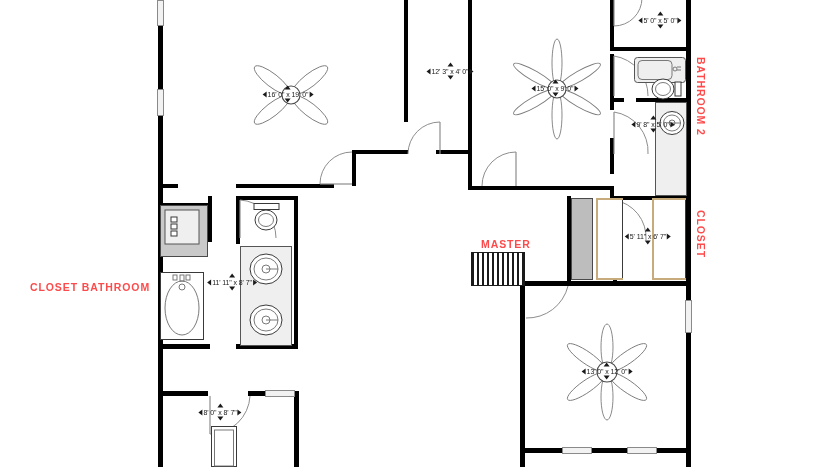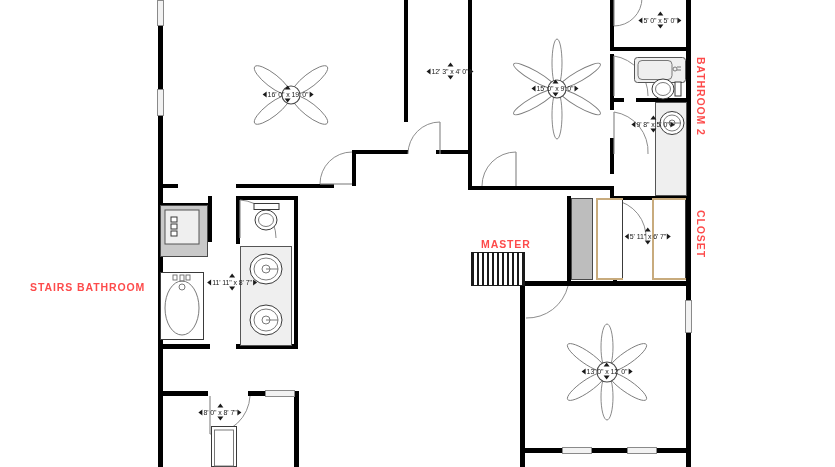--- a/index.html
+++ b/index.html
@@ -405,21 +405,21 @@
         <ellipse class="blade" cx="0" cy="0" rx="23" ry="6" transform="rotate(90) translate(25,0)"></ellipse>
         <ellipse class="blade" cx="0" cy="0" rx="23" ry="6" transform="rotate(145) translate(25,0)"></ellipse>
         <ellipse class="blade" cx="0" cy="0" rx="23" ry="6" transform="rotate(215) translate(25,0)"></ellipse>
         <ellipse class="blade" cx="0" cy="0" rx="23" ry="6" transform="rotate(270) translate(25,0)"></ellipse>
         <ellipse class="blade" cx="0" cy="0" rx="23" ry="6" transform="rotate(325) translate(25,0)"></ellipse>
         <circle class="hub" cx="0" cy="0" r="10"></circle>
       </g>
     </svg>
   </div>
 
-  <div class="room-label" style="left:30px; top:282px;">STAIRS BATHROOM</div>
+  <div class="room-label" style="left:30px; top:282px;">CLOSET BATHROOM</div>
 
   <div class="room-label rot" style="left:706px; top:57px;">BATHROOM 2</div>
 
   <div class="room-label rot" style="left:706px; top:210px;">CLOSET</div>
 
   <div class="room-label" style="left:481px; top:239px;">MASTER</div>
 
   <div class="dim" style="left:288px; top:94px;">
     <span class="tri up"></span>
     <span class="row">

